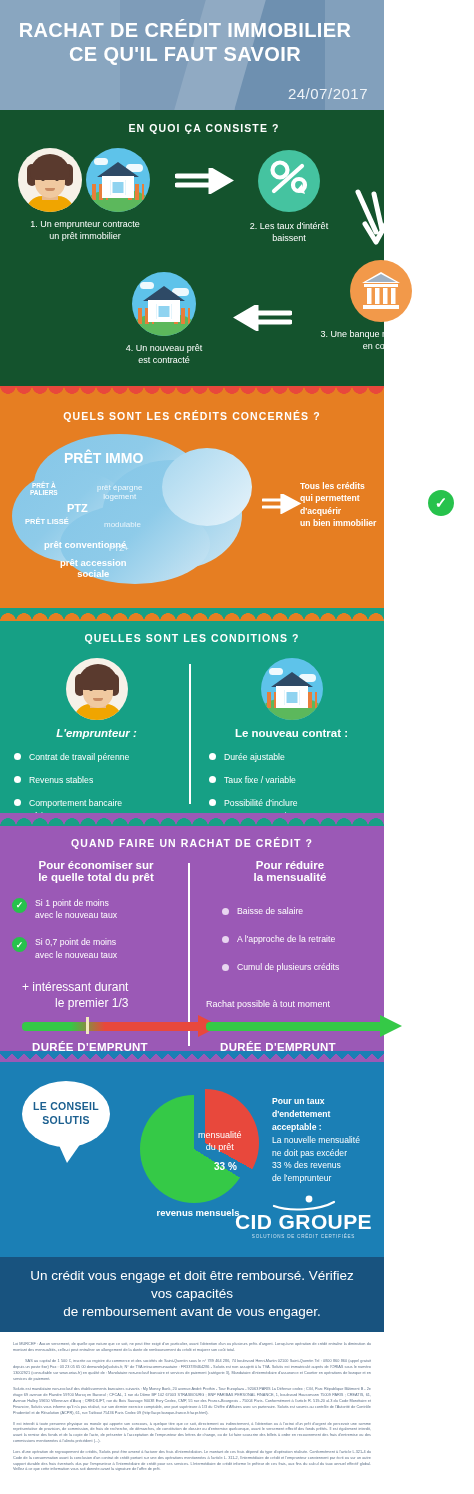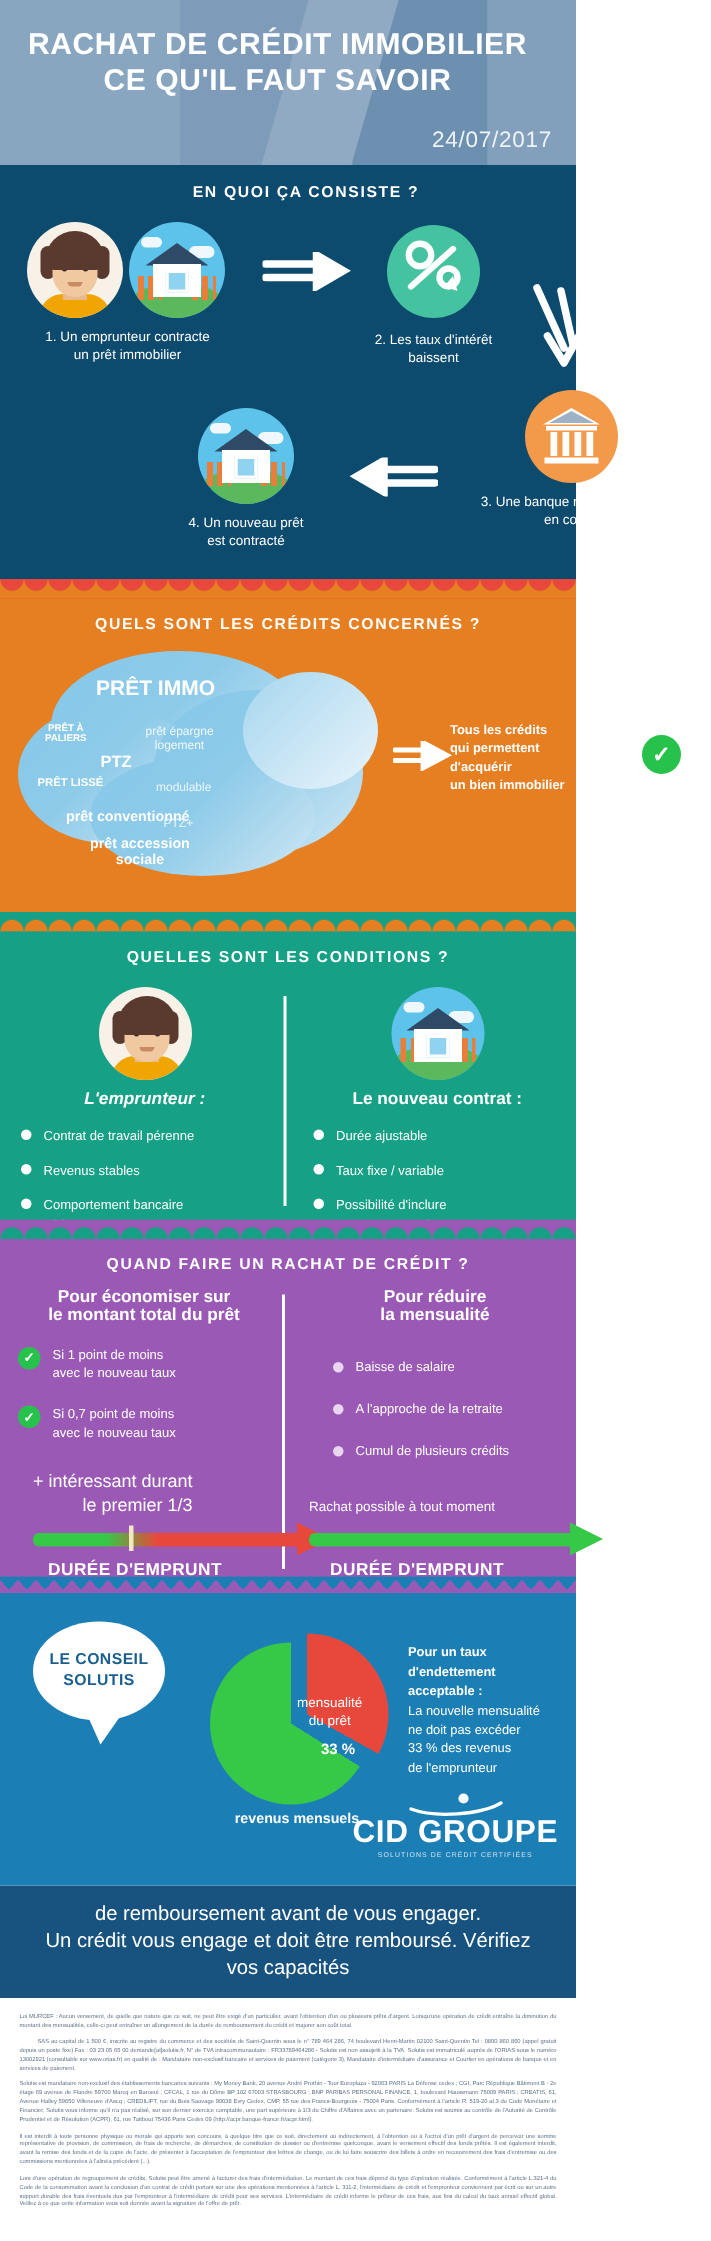--- a/index.html
+++ b/index.html
@@ -37,21 +37,21 @@
   .sec-title {
     text-align:center; color:#fff; font-weight:bold;
     font-size:10.5px; letter-spacing:1.1px; padding-top:12px;
   }
   
   .zig {
     position:absolute; left:0; right:0; height:12px; z-index:5;
   }
 
   
-  .sec-red { background:#0c4a6e; height:288px;padding-left:24px; }
+  .sec-red { background:#14532d; height:288px;padding-left:24px; }
   .scallop-red-bottom {
     bottom:-1px;
     background:
       radial-gradient(circle at 8px 0, #e8483c 7.6px, rgba(0,0,0,0) 8px) 0 0/16px 13px repeat-x;
     background-color:#e67e22; height:13px;
   }
   .avatar {
     width:64px; height:64px; border-radius:50%; background:#f7f1e8; position:relative; overflow:hidden;
   }
   .av-hair { position:absolute; left:12px; top:6px; width:40px; height:26px; background:#5a3a2e; border-radius:20px 20px 6px 6px; }
@@ -399,21 +399,21 @@
   </div>
 
   <div class="sec sec-purple">
     <div class="sec-title">QUAND FAIRE UN RACHAT DE CRÉDIT ?</div>
 
     <div style="display:flex; margin-top:10px; height:195px;">
 
       <div style="flex:1; position:relative; padding:0 8px 0 12px;">
         <div class="col-head">
           <div>Pour économiser sur</div>
-          <div>le montant total du prêt</div>
+          <div>le quelle total du prêt</div>
         </div>
 
         <div style="display:flex; margin-top:14px; gap:6px;">
           <ul class="bullets" style="margin-top:0; flex:1;">
             <li style="margin-bottom:15px;">
               <span class="chk-sm">✓</span>
               <span style="white-space:pre-line">Si 1 point de moins
 avec le nouveau taux</span>
             </li>
             <li>
@@ -507,22 +507,22 @@
       <svg width="70" height="16" viewBox="0 0 70 16" style="display:block;margin:0 auto;">
         <circle cx="41" cy="4" r="3.4" fill="#fff"></circle>
         <path d="M6 11 C22 17, 52 15, 66 7" stroke="#fff" stroke-width="2.2" fill="none" stroke-linecap="round"></path>
       </svg>
       <div style="color:#ffffff; font-weight:bold; font-size:21px; letter-spacing:.4px; line-height:1;">CID GROUPE</div>
       <div style="color:#cfe3f0; font-size:4.6px; letter-spacing:.75px; margin-top:2px;">SOLUTIONS DE CRÉDIT CERTIFIÉES</div>
     </div>
   </div>
 
   <div class="banner">
+    <p>Un crédit vous engage et doit être remboursé. Vérifiez vos capacités</p>
     <p>de remboursement avant de vous engager.</p>
-    <p>Un crédit vous engage et doit être remboursé. Vérifiez vos capacités</p>
   </div>
 
   <div class="legal">
     <p>Loi MURCEF : Aucun versement, de quelle que nature que ce soit, ne peut être exigé d'un particulier, avant l'obtention d'un ou plusieurs prêts d'argent. Lorsqu'une opération de crédit entraîne la diminution du montant des mensualités, celle-ci peut entraîner un allongement de la durée de remboursement du crédit et majorer son coût total.</p>
     <p class="ind">SAS au capital de 1 500 €, inscrite au registre du commerce et des sociétés de Saint-Quentin sous le n° 789 464 286, 74 boulevard Henri-Martin 02100 Saint-Quentin Tel : 0800 860 860 (appel gratuit depuis un poste fixe) Fax : 03 23 05 65 00 demande[at]solutis.fr, N° de TVA intracommunautaire : FR33789464286 - Solutis est non assujetti à la TVA. Solutis est immatriculé auprès de l'ORIAS sous le numéro 13002921 (consultable sur www.orias.fr) en qualité de : Mandataire non-exclusif bancaire et services de paiement (catégorie 3), Mandataire d'intermédiaire d'assurance et Courtier en opérations de banque et en services de paiement.</p>
     <p>Solutis est mandataire non-exclusif des établissements bancaires suivants : My Money Bank, 20 avenue André Prothin - Tour Europlaza - 92063 PARIS La Défense cedex ; CGI, Parc République Bâtiment B - 2e étage 69 avenue de Flandre 59700 Marcq en Baroeul ; CFCAL, 1 rue du Dôme BP 102 67003 STRASBOURG ; BNP PARIBAS PERSONAL FINANCE, 1, boulevard Haussmann 75009 PARIS ; CREATIS, 61, Avenue Halley 59650 Villeneuve d'Ascq ; CREDILIFT, rue du Bois Sauvage 90038 Evry Cedex, CMP, 55 rue des Francs-Bourgeois - 75004 Paris. Conformément à l'article R. 519-20 al.3 du Code Monétaire et Financier, Solutis vous informe qu'il n'a pas réalisé, sur son dernier exercice comptable, une part supérieure à 1/3 du Chiffre d'Affaires avec un partenaire. Solutis est soumis au contrôle de l'Autorité de Contrôle Prudentiel et de Résolution (ACPR), 61, rue Taitbout 75436 Paris Cedex 09 (http://acpr.banque-france.fr/acpr.html).</p>
     <p>Il est interdit à toute personne physique ou morale qui apporte son concours, à quelque titre que ce soit, directement ou indirectement, à l'obtention ou à l'octroi d'un prêt d'argent de percevoir une somme représentative de provision, de commission, de frais de recherche, de démarches, de constitution de dossier ou d'entremise quelconque, avant le versement effectif des fonds prêtés. Il est également interdit, avant la remise des fonds et de la copie de l'acte, de présenter à l'acceptation de l'emprunteur des lettres de change, ou de lui faire souscrire des billets à ordre en recouvrement des frais d'entremise ou des commissions mentionnées à l'alinéa précédent (...).</p>
     <p>Lors d'une opération de regroupement de crédits, Solutis peut être amené à facturer des frais d'intermédiation. Le montant de ces frais dépend du type d'opération réalisée. Conformément à l'article L.321-4 du Code de la consommation avant la conclusion d'un contrat de crédit portant sur une des opérations mentionnées à l'article L. 311-2, l'intermédiaire de crédit et l'emprunteur conviennent par écrit ou sur un autre support durable des frais éventuels dus par l'emprunteur à l'intermédiaire de crédit pour ses services. L'intermédiaire de crédit informe le prêteur de ces frais, aux fins du calcul du taux annuel effectif global. Veillez à ce que cette information vous soit donnée avant la signature de l'offre de prêt.</p>
   </div>
 

